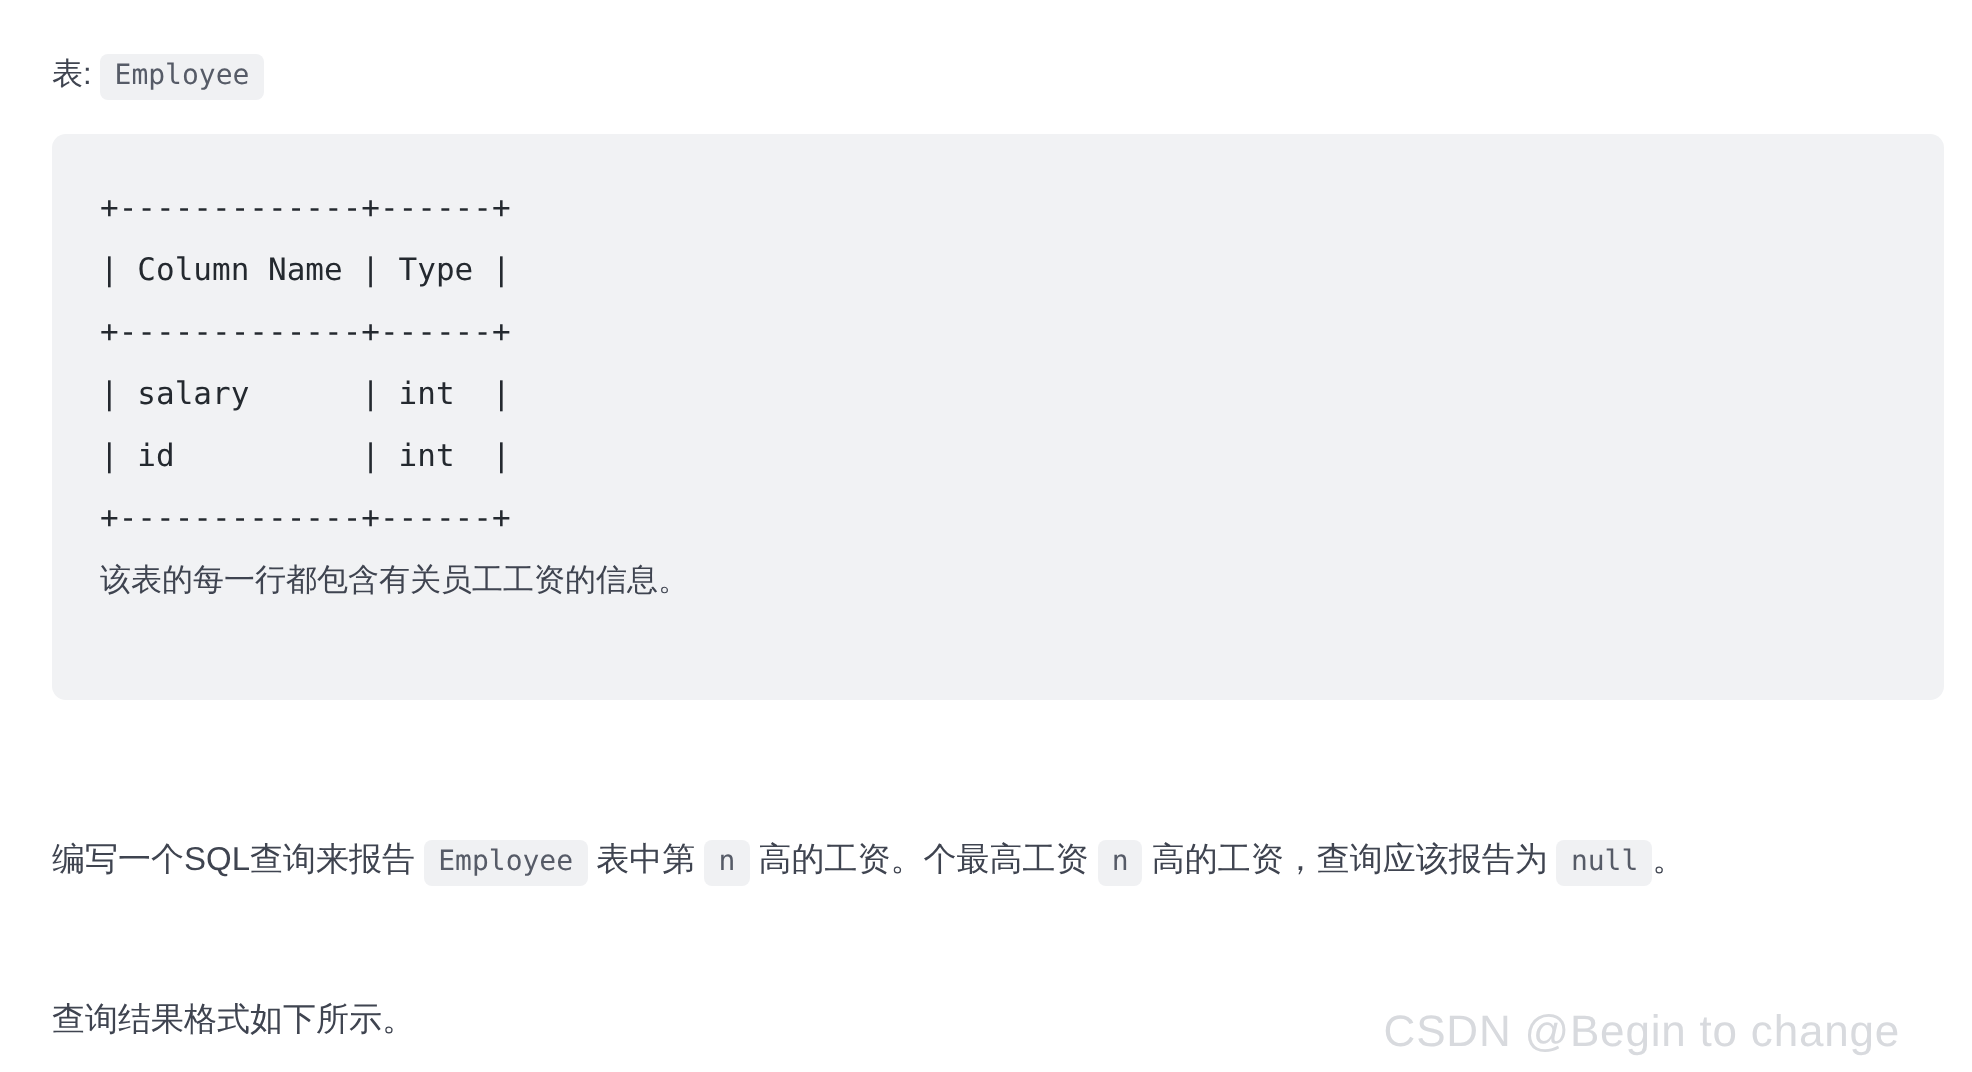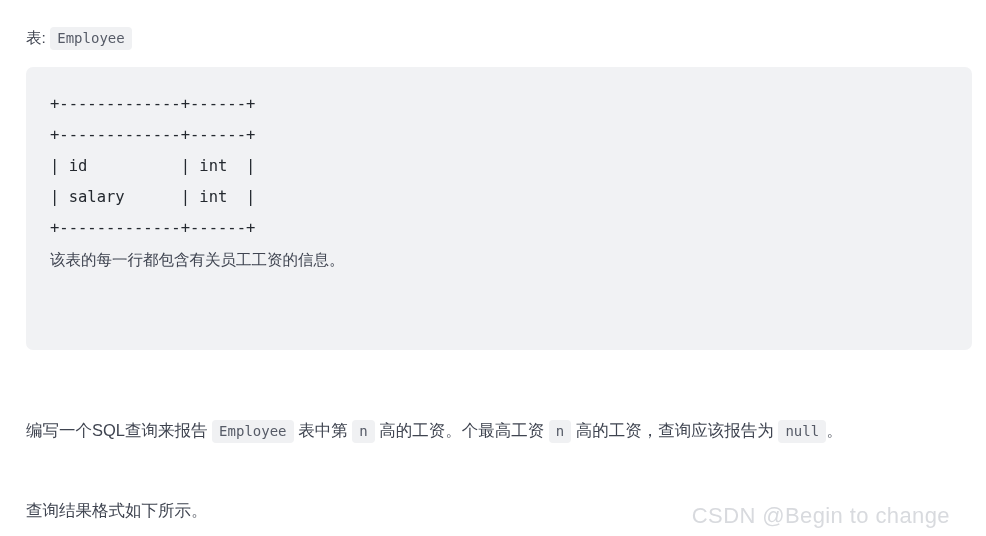--- a/index.html
+++ b/index.html
@@ -116,23 +116,24 @@
 <body>
 
 <div class="page">
 
   <div class="caption-line">
     <span class="caption-label">表:</span><span>&nbsp;</span><span class="inline-code">Employee</span>
   </div>
 
   <div class="code-block">
     <pre class="code-pre">+-------------+------+</pre>
+    <pre class="code-pre">| Column Name | Type |</pre>
     <pre class="code-pre">+-------------+------+</pre>
+    <pre class="code-pre">| salary      | int  |</pre>
     <pre class="code-pre">| id          | int  |</pre>
-    <pre class="code-pre">| salary      | int  |</pre>
     <pre class="code-pre">+-------------+------+</pre>
     <p class="code-note">该表的每一行都包含有关员工工资的信息。</p>
   </div>
 
   <div class="para para-main"><span>编写一个SQL查询来报告 </span><span class="inline-code">Employee</span><span> 表中第 </span><span class="inline-code">n</span><span> 高的工资。个最高工资 </span><span class="inline-code">n</span><span> 高的工资，查询应该报告为 </span><span class="inline-code">null</span><span>。</span></div>
 
   <div class="para para-last">查询结果格式如下所示。</div>
 
   <div class="watermark">CSDN @Begin to change</div>
 

